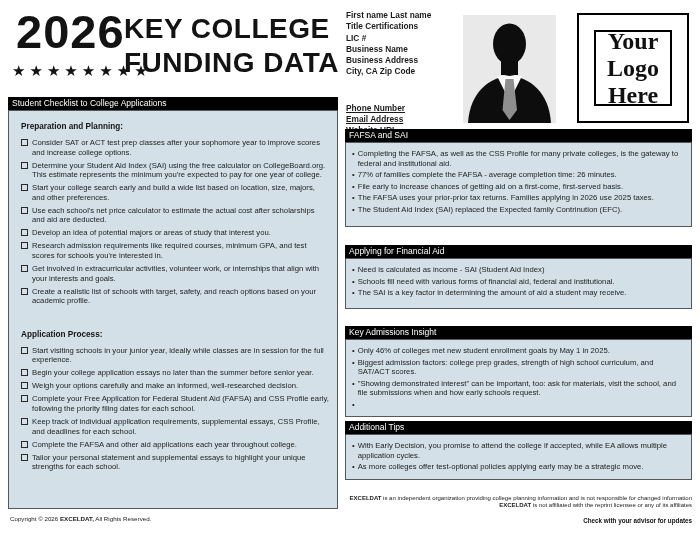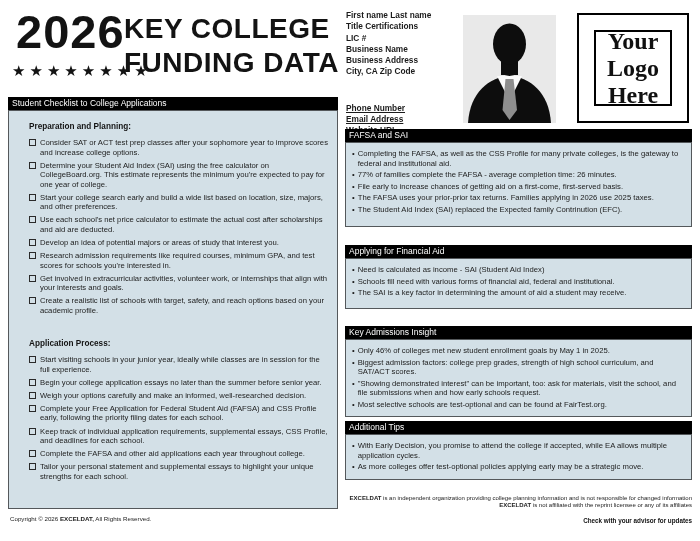--- a/index.html
+++ b/index.html
@@ -19,21 +19,21 @@
   .headshot svg{display:block;width:100%;height:100%;}
   
   .logo-box{position:absolute;left:577px;top:13px;width:112px;height:110px;border:2px solid #000;box-sizing:border-box;padding:15px;background:#fff;}
   .logo-inner{width:100%;height:100%;border:2px solid #000;box-sizing:border-box;display:flex;flex-direction:column;align-items:center;justify-content:center;
     font-family:"Liberation Serif",serif;font-weight:700;font-size:24px;line-height:27px;color:#101010;}
   
   .bar{background:#000;color:#fff;font-size:8.5px;line-height:13px;height:13px;padding-left:4px;box-sizing:border-box;white-space:nowrap;}
   .lightbox{background:#d3e0e7;border:1px solid #54585b;box-sizing:border-box;}
   
   .cl-bar{position:absolute;left:8px;top:97px;width:330px;}
-  .cl-box{position:absolute;left:8px;top:110px;width:330px;height:399px;padding:7px 8px 6px 20px;}
+  .cl-box{position:absolute;left:8px;top:110px;width:330px;height:399px;padding:7px 8px 6px 12px;}
   .cl-heading{font-weight:700;font-size:8.2px;margin:4px 0 7px;color:#141414;}
   .cl-heading.second{margin-top:24px;}
   .cl-item{display:flex;gap:4px;margin-bottom:3.5px;font-size:7.7px;line-height:1.24;color:#1c1c1c;}
   .cl-checkbox{flex:none;width:5px;height:5px;border:1px solid #2a2a2a;margin-top:1px;background:transparent;}
   
   .info{position:absolute;left:345px;width:347px;}
   #sec0{top:129px;} #sec1{top:245px;} #sec2{top:326px;} #sec3{top:421px;}
   .info .box{padding:6px 6px 5px 6px;font-size:7.7px;line-height:1.24;color:#1c1c1c;}
   #sec0 .box{min-height:85px;} #sec1 .box{min-height:51px;} #sec2 .box{min-height:66px;} #sec3 .box{min-height:37px;}
   .info-row{display:flex;gap:3px;margin-bottom:2px;}
@@ -210,21 +210,20 @@
       <div class="info-row">
         <span class="bullet">•</span>
         <span>Biggest admission factors: college prep grades, strength of high school curriculum, and SAT/ACT scores.</span>
       </div>
       <div class="info-row">
         <span class="bullet">•</span>
         <span>"Showing demonstrated interest" can be important, too: ask for materials, visit the school, and file submissions when and how early schools request.</span>
       </div>
       <div class="info-row">
         <span class="bullet">•</span>
-        <span>Most selective schools are test-optional and can be found at FairTest.org.</span>
       </div>
     </div>
 </div>
 <div class="info" id="sec3">
   <div class="bar">Additional Tips</div>
   <div class="lightbox box">
       <div class="info-row">
         <span class="bullet">•</span>
         <span>With Early Decision, you promise to attend the college if accepted, while EA allows multiple application cycles.</span>
       </div>

